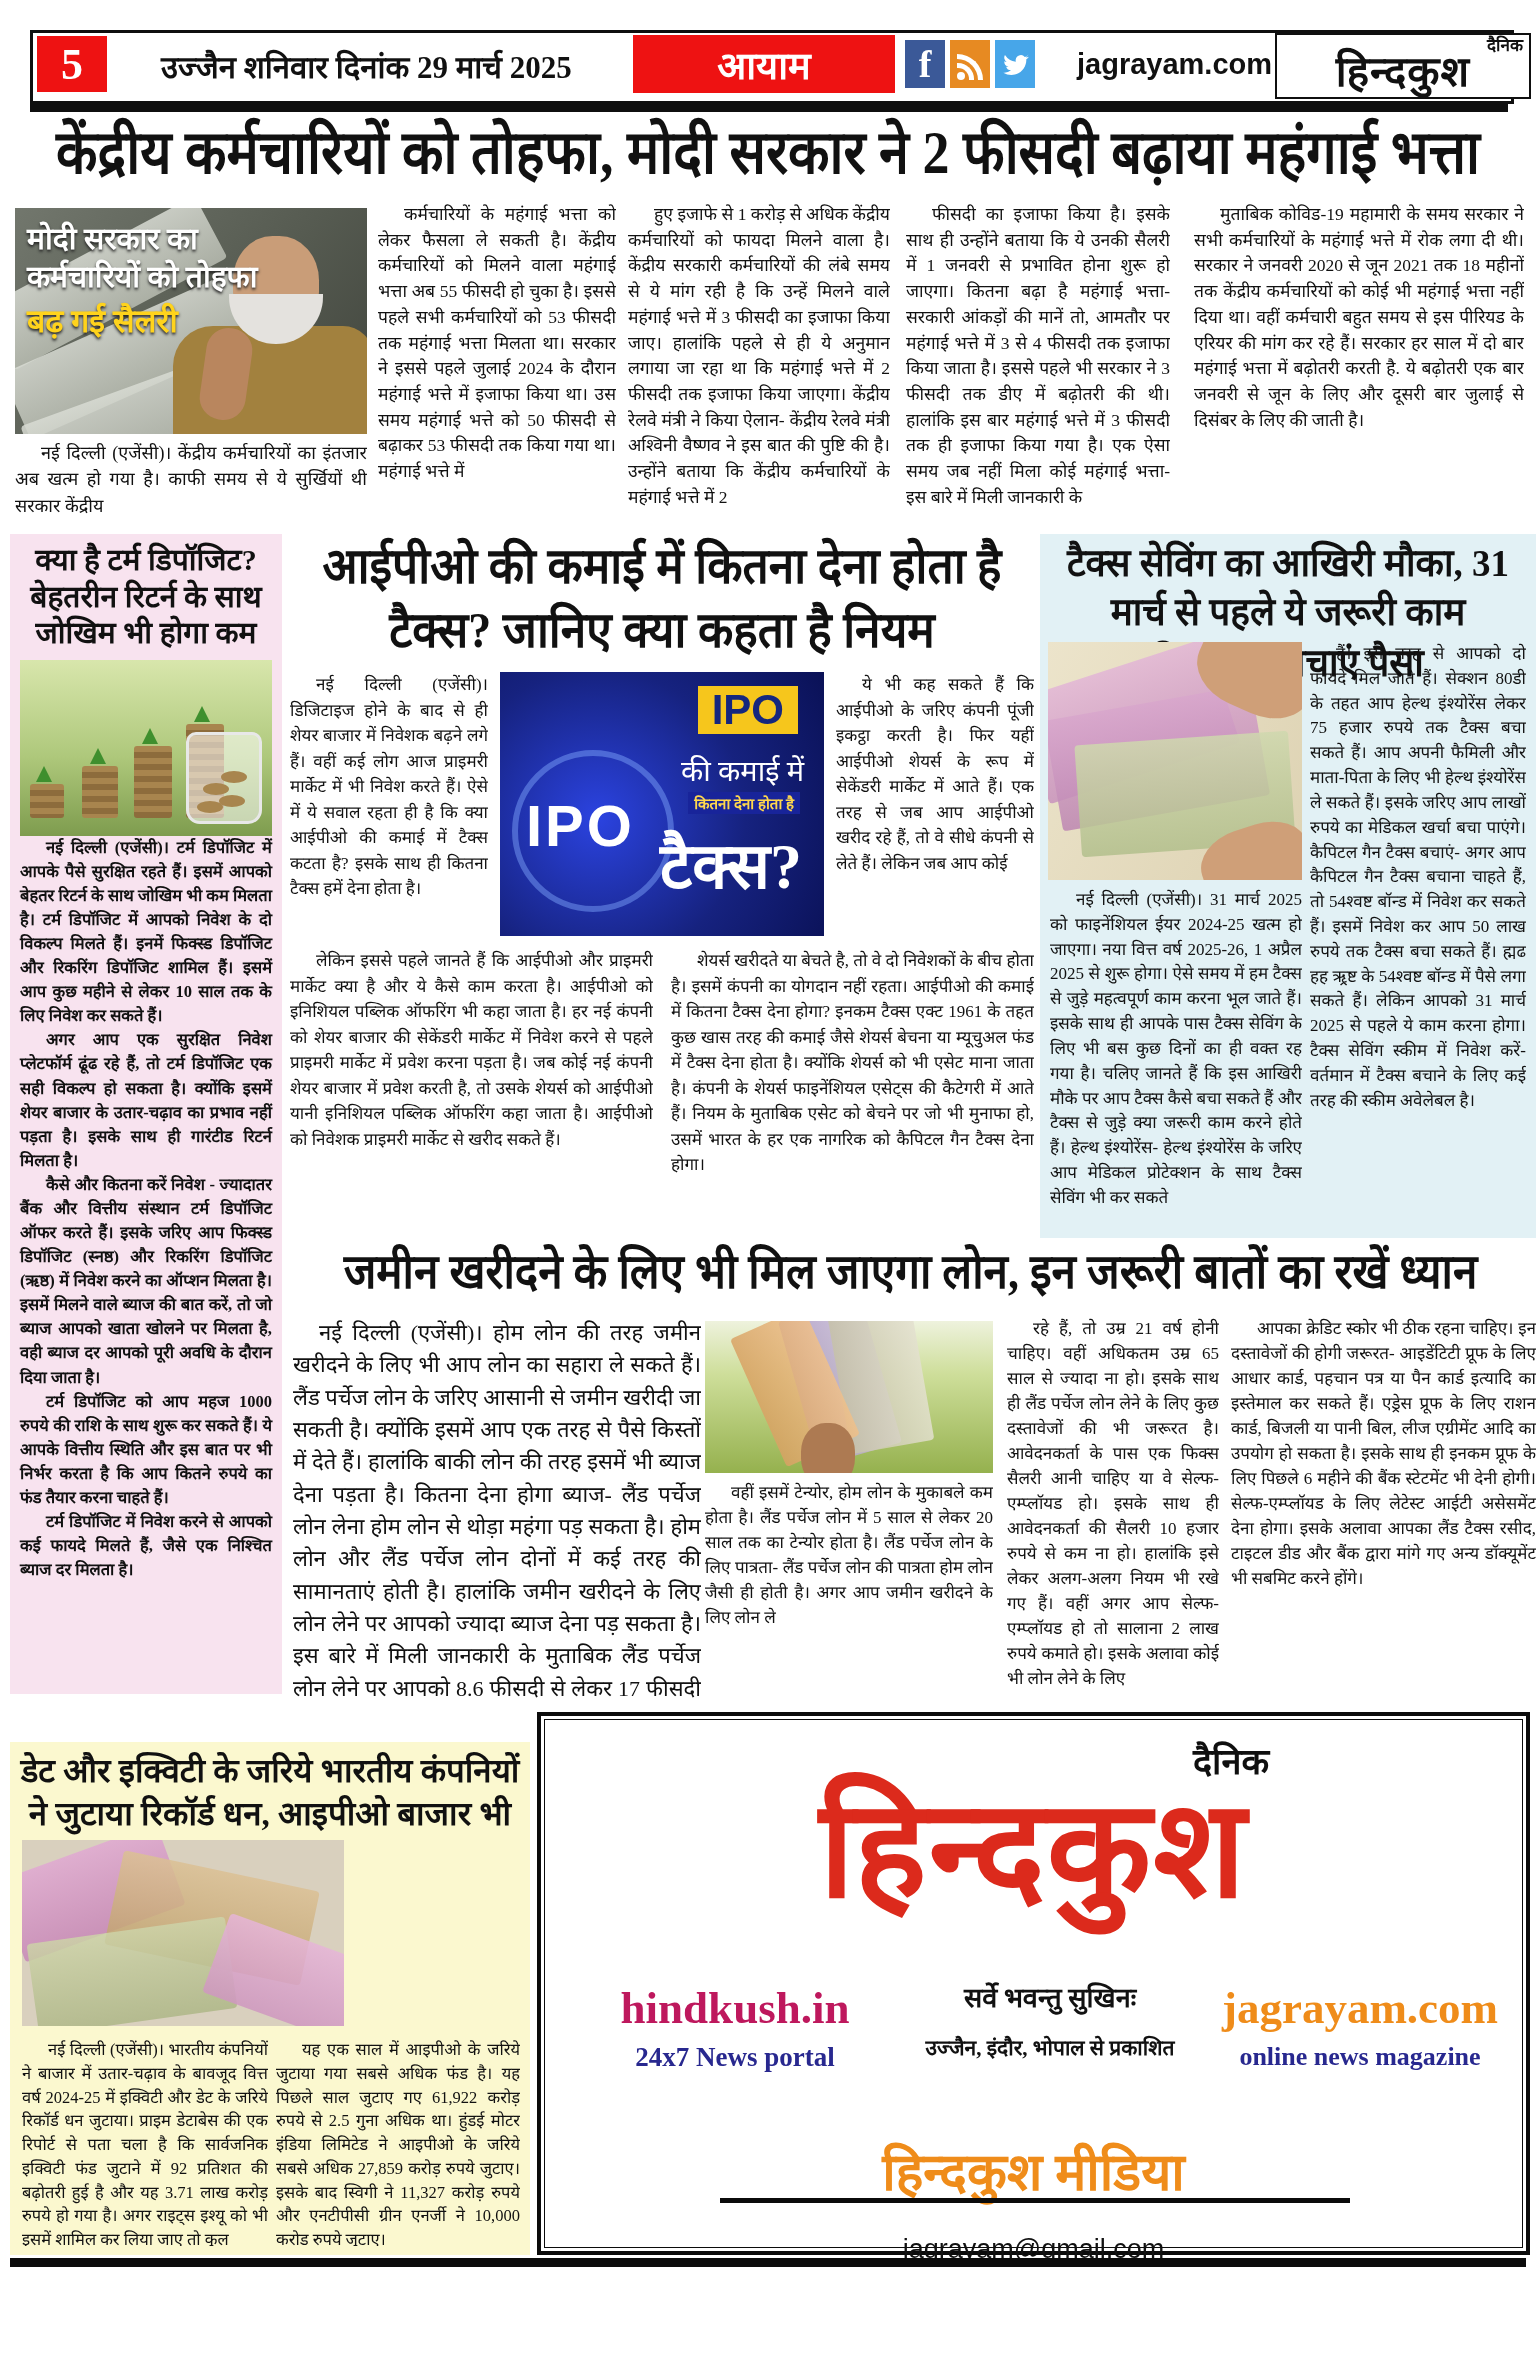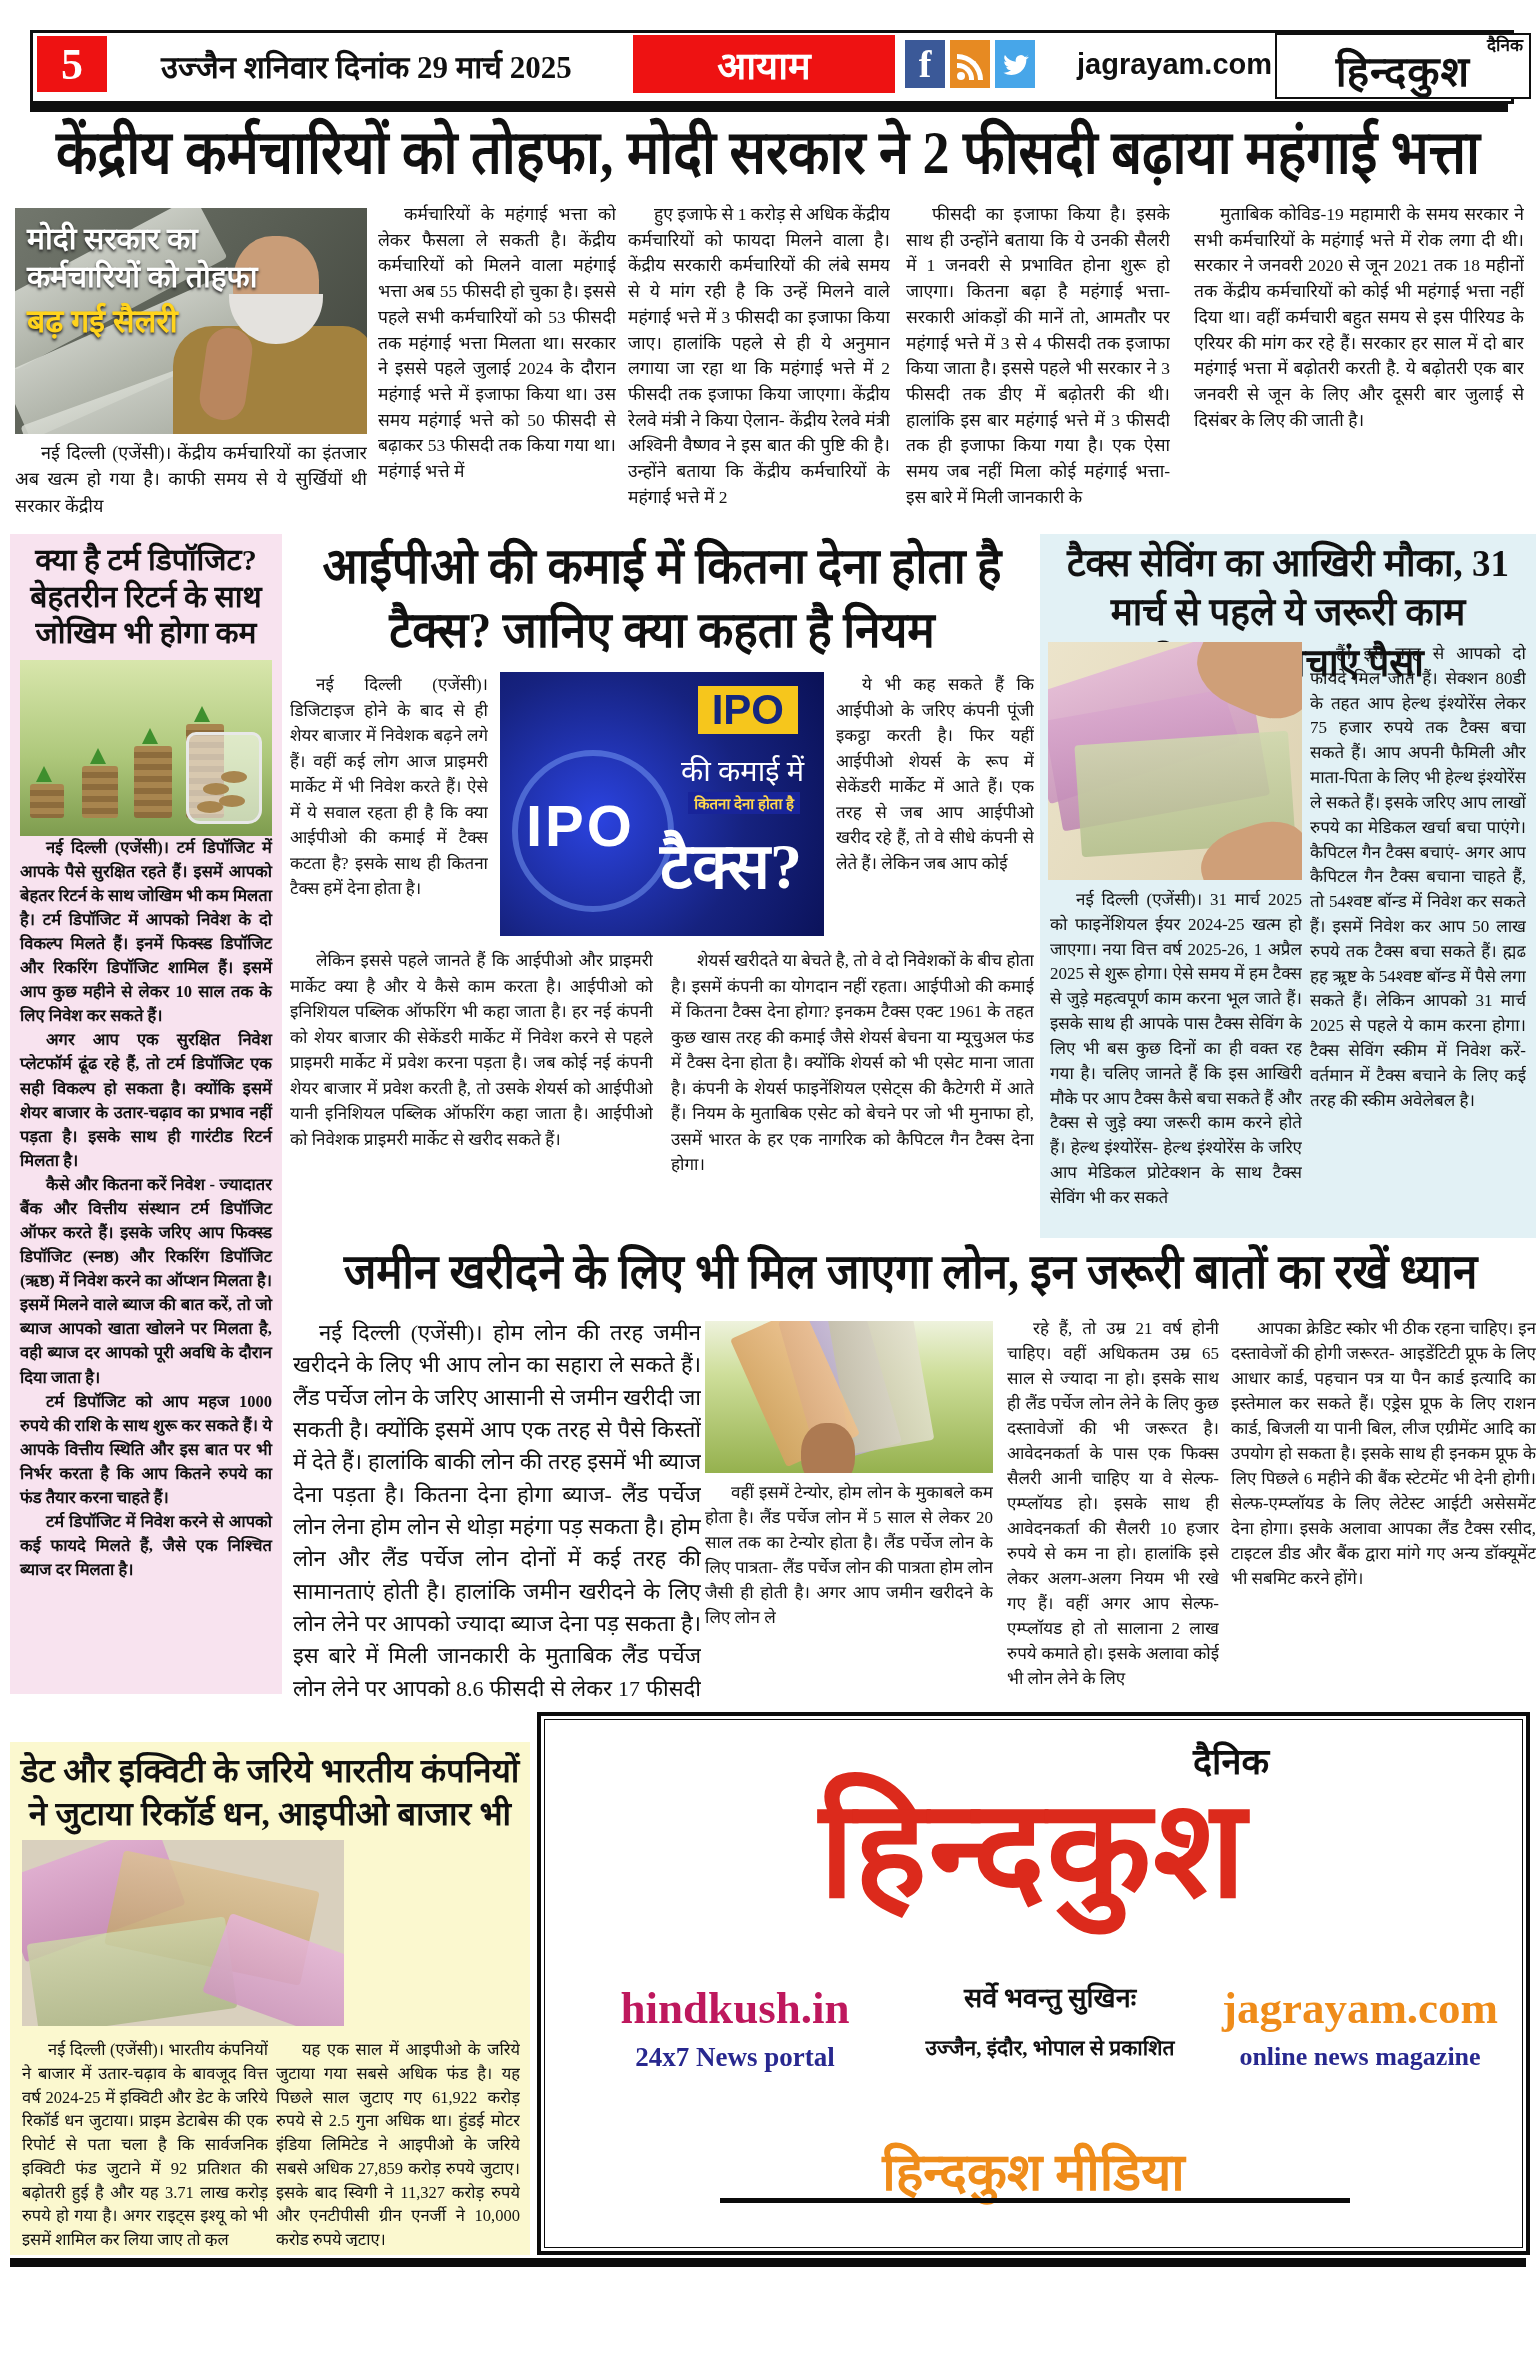--- a/index.html
+++ b/index.html
@@ -286,17 +286,18 @@
       <div class="ad-c">
         <div class="a">सर्वे भवन्तु सुखिनः</div>
         <div class="b">उज्जैन, इंदौर, भोपाल से प्रकाशित</div>
       </div>
       <div class="ad-r">
         <div class="a">jagrayam.com</div>
         <div class="b">online news magazine</div>
       </div>
       <div class="ad-brand">हिन्दकुश मीडिया</div>
       <div class="ad-line"></div>
+      <div class="ad-e2">jagrayam@gmail.com</div>
     </div>
   </div>
 
   <div id="bottom-rule" class="abs"></div>
 </div>
 
 </body></html>

